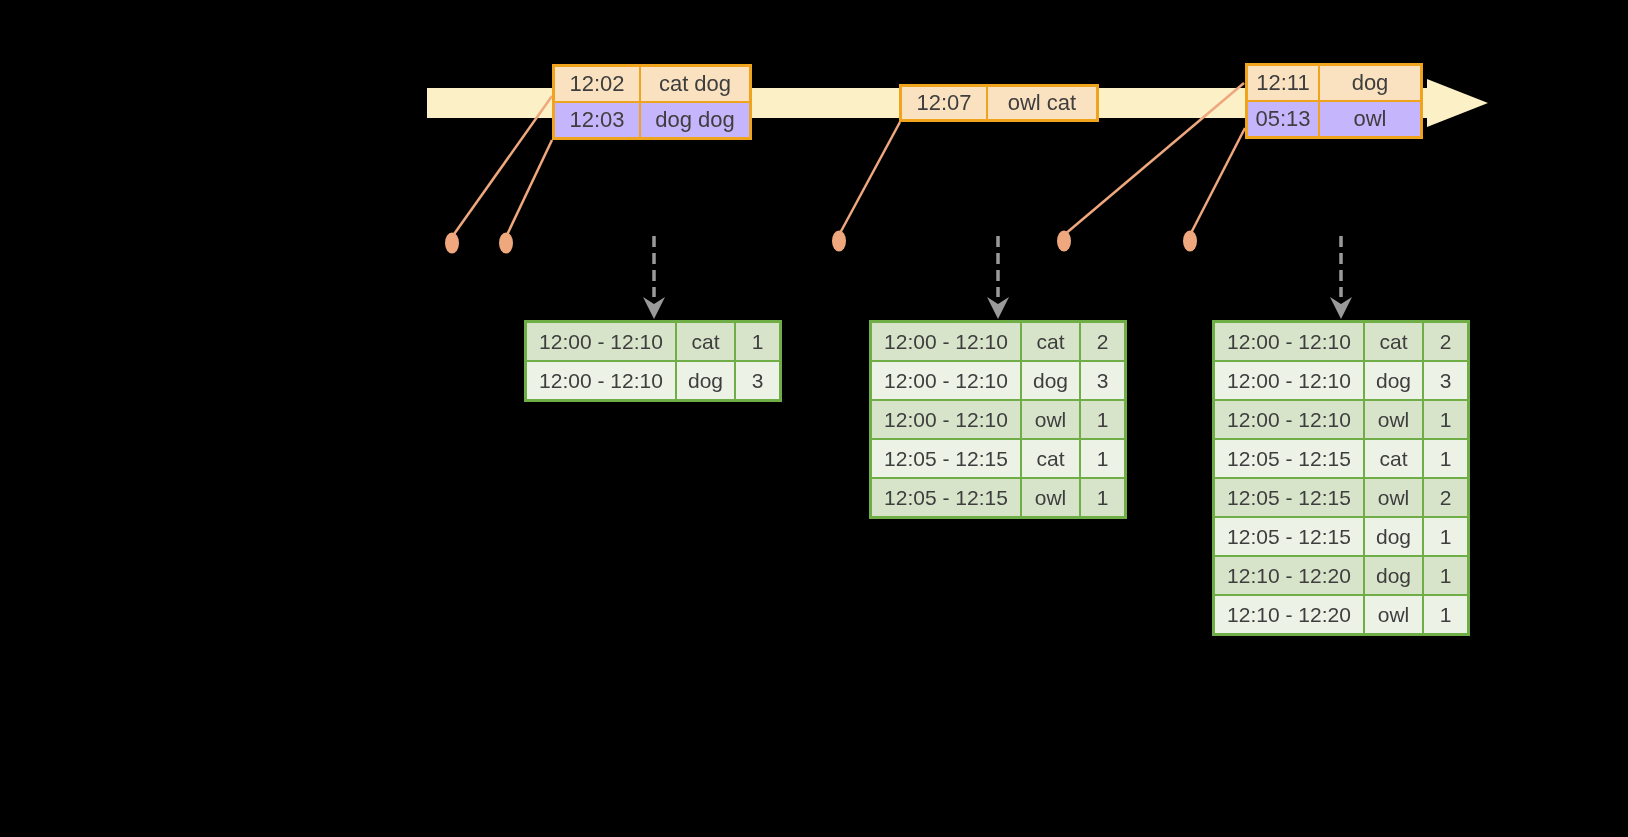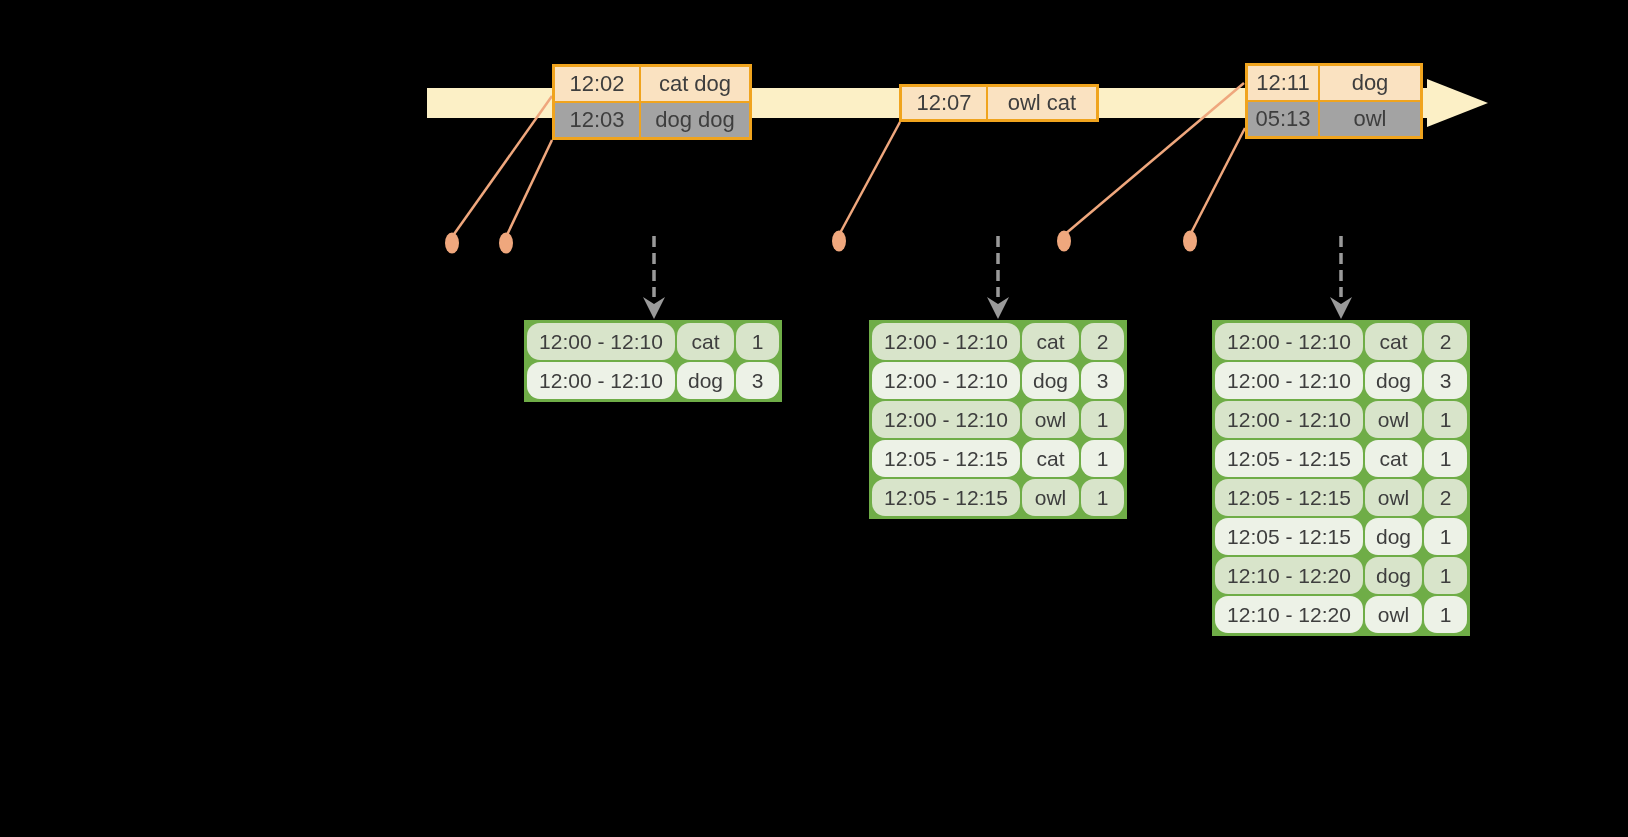--- a/index.html
+++ b/index.html
@@ -21,33 +21,33 @@
   
   .etable{
     position:absolute;display:grid;gap:2px;background:#F0A41E;
     border:3px solid #F0A41E;
   }
   .ecell{
     display:flex;align-items:center;justify-content:center;
     font-size:22px;line-height:1;
   }
   .e-dark{background:#FAE2C1;}
-  .e-light{background:#a3a3a3;}
+  .e-light{background:#c4b5fd;}
   #etableA{left:520px;top:64px;grid-template-columns:84px 108px;grid-auto-rows:34px;}
   #etableB{left:867px;top:84px;grid-template-columns:84px 108px;grid-auto-rows:32px;}
   #etableC{left:1213px;top:63px;grid-template-columns:70px 100px;grid-auto-rows:34px;text-align:right;}
   
   .rtable{
     position:absolute;display:grid;gap:2px;background:#6FAD47;
     border:3px solid #6FAD47;
     grid-template-columns:148px 57px 43px;grid-auto-rows:37px;
   }
   .rcell{
     display:flex;align-items:center;justify-content:center;
-    font-size:21px;line-height:1;border-radius:13px;
+    font-size:21px;line-height:1;
   }
   .r-dark{background:#D8E4CA;}
   .r-light{background:#EDF2E7;}
   #rtable1{left:492px;top:320px;}
   #rtable2{left:837px;top:320px;}
   #rtable3{left:1180px;top:320px;}
 </style>
 </head>
 <body>
 

